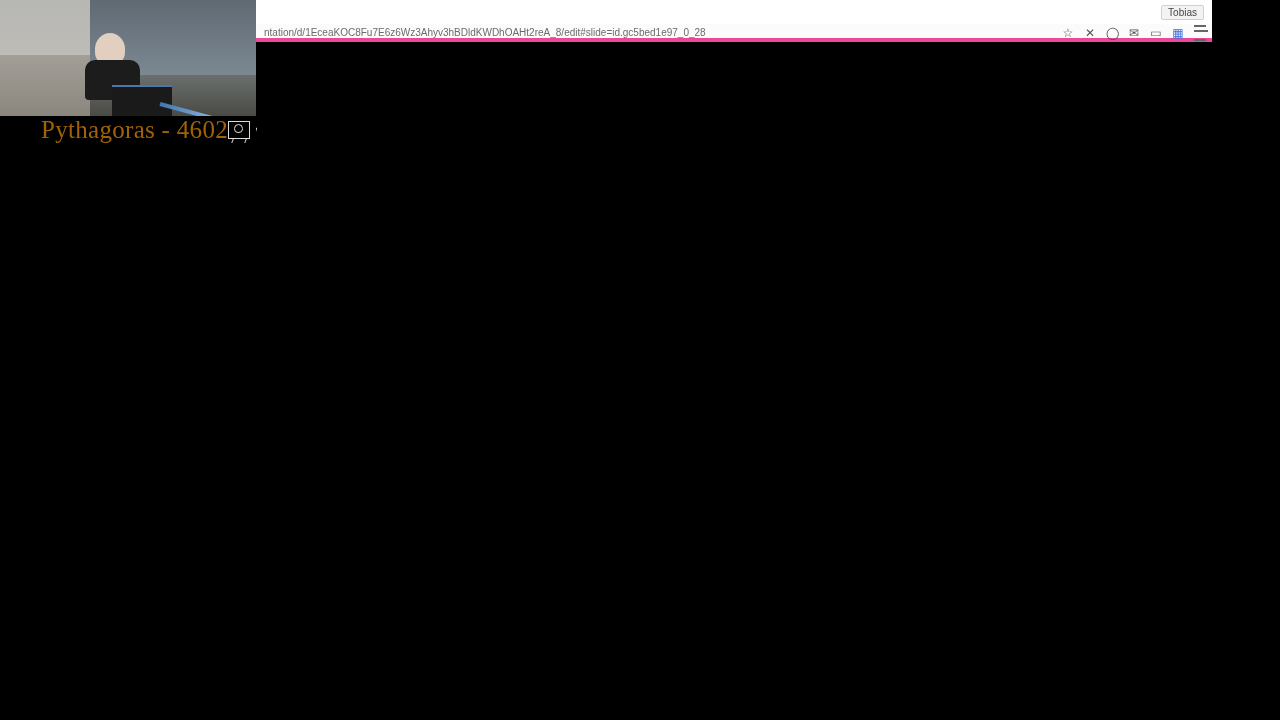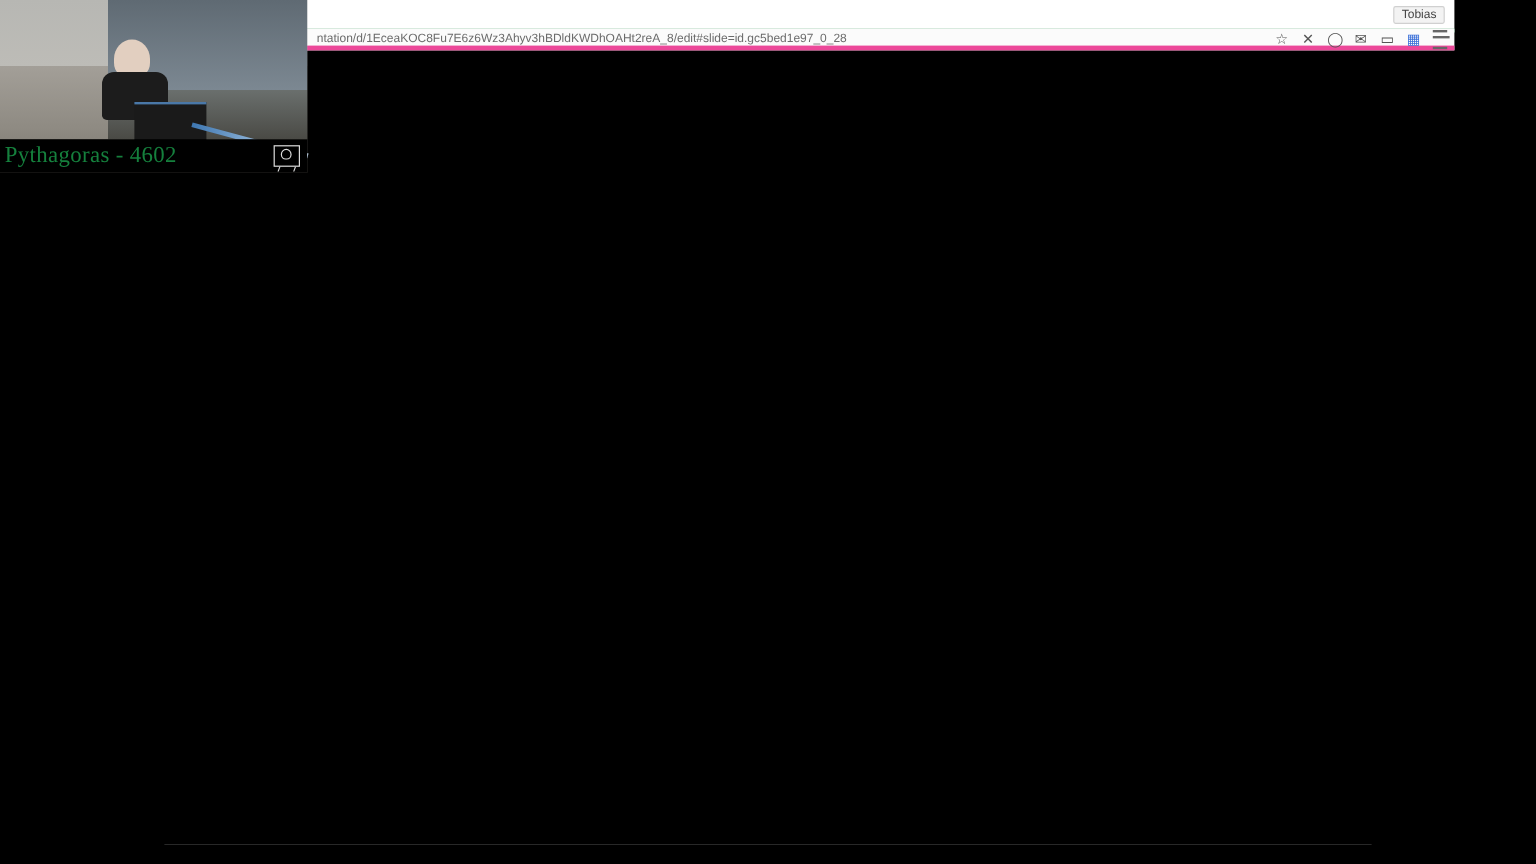--- a/index.html
+++ b/index.html
@@ -69,29 +69,29 @@
     transform: rotate(15deg);
     transform-origin: left center;
   }
   .pip .label-bar {
     position: absolute;
     left: 0;
     bottom: 0;
     width: 100%;
     height: 28px;
     background: #000;
-    color: #15803d;
+    color: #a16207;
     font-family: Georgia, "Times New Roman", serif;
-    font-size: 19px;
+    font-size: 25px;
     line-height: 28px;
     padding-left: 4px;
     box-sizing: border-box;
     letter-spacing: 0.3px;
     display: flex;
-    justify-content: space-between;
+    justify-content: flex-end;
     align-items: center;
     padding-right: 6px;
   }
   .pip .label-bar .pres-icon {
     width: 20px;
     height: 16px;
     border: 1.5px solid #dcdcdc;
     position: relative;
     display: inline-block;
   }

